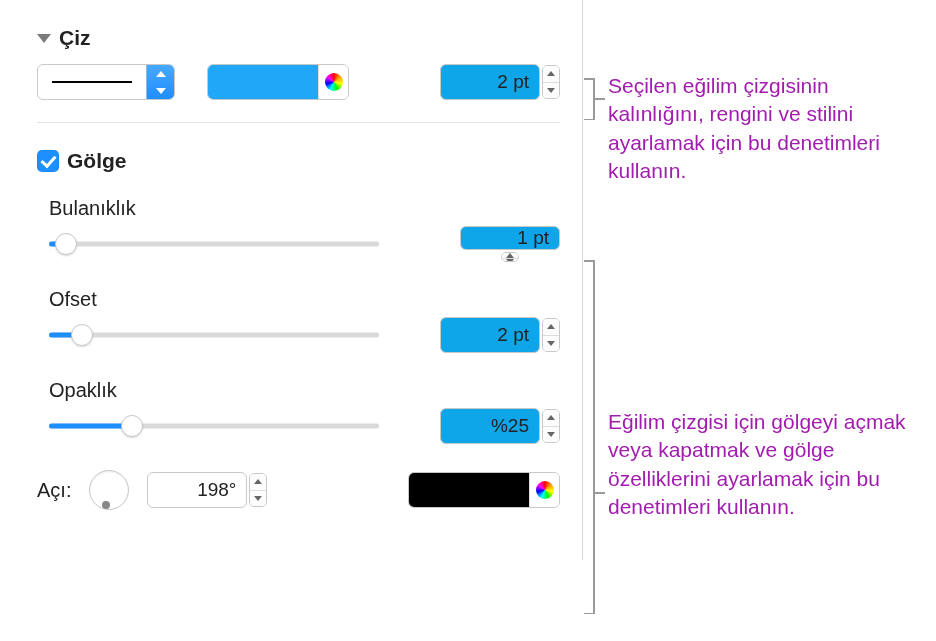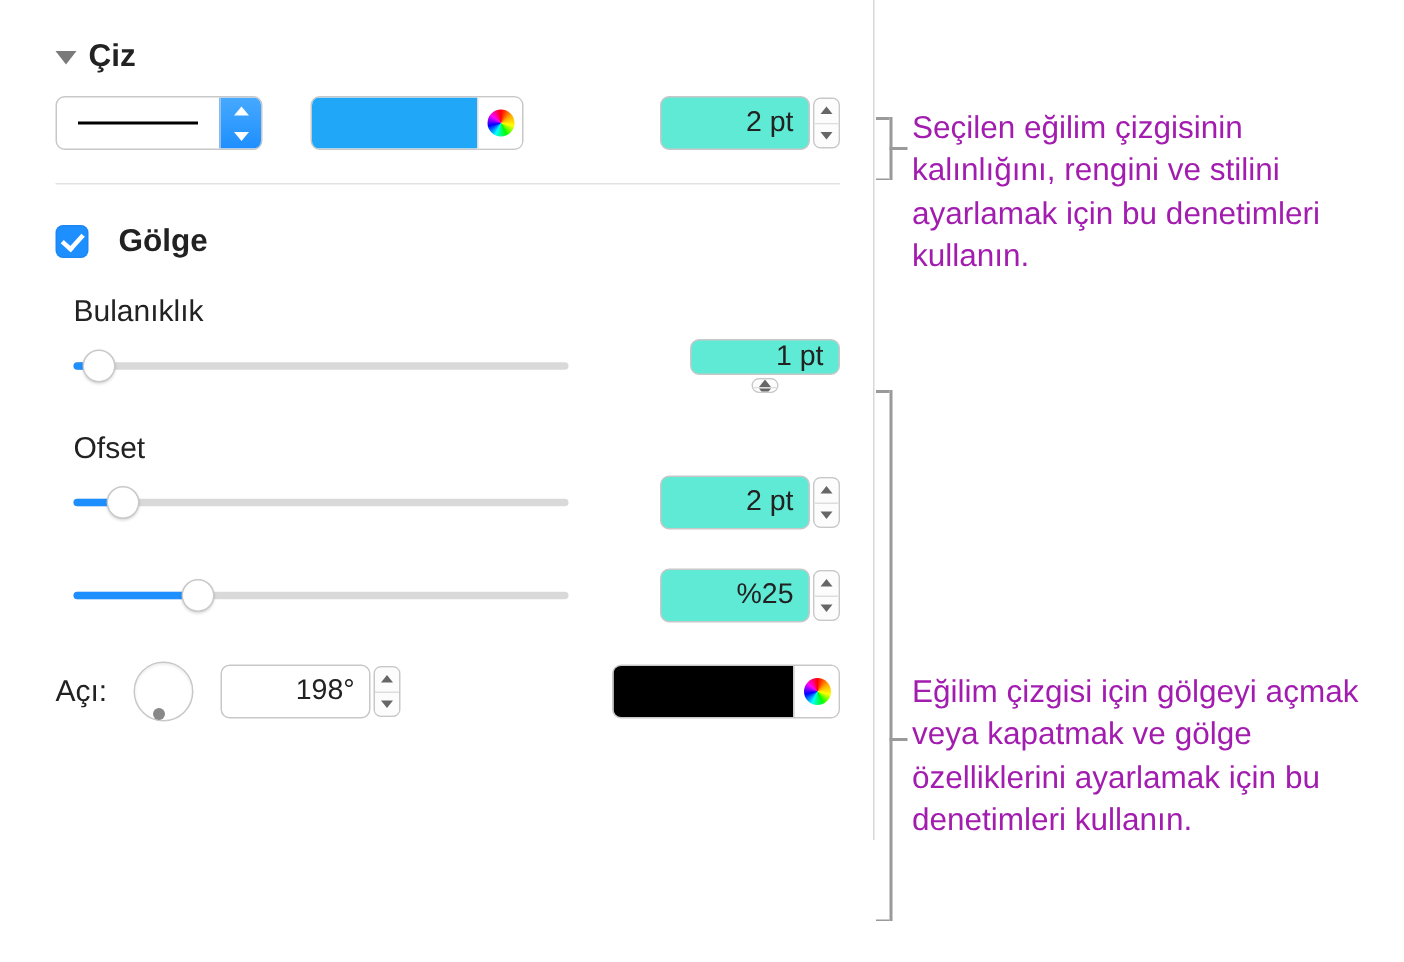--- a/index.html
+++ b/index.html
@@ -97,33 +97,33 @@
   }
   .color-wheel {
     width:18px;height:18px;border-radius:50%;
     background: conic-gradient(red,orange,yellow,lime,cyan,blue,magenta,red);
   }
   .num-field-wrap {
     display:flex;align-items:center;gap:2px;height:36px;
   }
   .num-field {
     width: 100px;height:36px;border:1px solid #c8c8c8;border-radius:6px;
-    text-align:right;padding:0 10px;font-size:19px;color:#222;background:#5eead4;
+    text-align:right;padding:0 10px;font-size:19px;color:#222;background:#0ea5e9;
     display:flex;align-items:center;justify-content:flex-end;
   }
   .mini-stepper {
     width:18px;height:34px;display:flex;flex-direction:column;
     border:1px solid #c8c8c8;border-radius:5px;overflow:hidden;
   }
   .mini-stepper div{flex:1;display:flex;align-items:center;justify-content:center;background:#fcfcfc;}
   .mini-stepper .up{border-bottom:1px solid #ddd;}
   .mini-stepper .up::before{content:"";width:0;height:0;border-left:4px solid transparent;border-right:4px solid transparent;border-bottom:5px solid #666;}
   .mini-stepper .dn::before{content:"";width:0;height:0;border-left:4px solid transparent;border-right:4px solid transparent;border-top:5px solid #666;}
   .divider { height:1px;background:#e2e2e2;margin:0 0 26px 0; }
-  .checkbox-row{display:flex;align-items:center;gap:20px;margin-bottom:24px;}
+  .checkbox-row{display:flex;align-items:center;gap:8px;margin-bottom:24px;}
   .checkbox{
     width:22px;height:22px;border-radius:5px;background:#1e8fff;
     display:flex;align-items:center;justify-content:center;
     box-shadow: inset 0 0 0 1px rgba(0,0,0,.05);
   }
   .checkmark::before{
     content:"";display:block;width:6px;height:11px;border:solid #fff;border-width:0 3px 3px 0;transform:rotate(42deg);margin-top:-3px;
   }
   .ctrl-group{margin-bottom:26px;margin-left:12px;}
   .ctrl-label{font-size:20px;margin-bottom:6px;}
@@ -157,21 +157,21 @@
     display:flex;align-items:center;justify-content:flex-end;padding:0 10px;font-size:19px;
   }
   .shadow-color{
     display:flex;align-items:stretch;height:36px;border:1px solid #c8c8c8;border-radius:6px;overflow:hidden;
     margin-left:auto;
   }
   .shadow-swatch{width:120px;background:#000;}
   
   .anno{position:absolute;font-size:21px;line-height:1.35;color:#a21caf;width:310px;}
   .anno1{left:608px;top:72px;}
-  .anno2{left:608px;top:448px;}
+  .anno2{left:608px;top:408px;}
   .br1{position:absolute;left:584px;top:78px;width:18px;height:42px;}
   .br1 .v{position:absolute;left:9px;top:0;width:1.5px;height:42px;background:#9a9a9a;}
   .br1 .t{position:absolute;left:0;top:0;width:9px;height:1.5px;background:#9a9a9a;}
   .br1 .b{position:absolute;left:0;bottom:0;width:9px;height:1.5px;background:#9a9a9a;}
   .br1 .o{position:absolute;left:9px;top:20px;width:12px;height:1.5px;background:#9a9a9a;}
   .br2{position:absolute;left:584px;top:260px;width:18px;height:354px;}
   .br2 .v{position:absolute;left:9px;top:0;width:1.5px;height:354px;background:#9a9a9a;}
   .br2 .t{position:absolute;left:0;top:0;width:9px;height:1.5px;background:#9a9a9a;}
   .br2 .b{position:absolute;left:0;bottom:0;width:9px;height:1.5px;background:#9a9a9a;}
   .br2 .o{position:absolute;left:9px;top:232px;width:12px;height:1.5px;background:#9a9a9a;}
@@ -252,20 +252,21 @@
         <div class="num-field">2 pt</div>
         <div class="mini-stepper">
           <div class="up"></div>
           <div class="dn"></div>
         </div>
       </div>
     </div>
   </div>
 
   <div class="ctrl-group">
+    <div class="ctrl-label">Opaklık</div>
     <div class="slider-row">
       <div class="slider">
         <div class="track"></div>
         <div class="fill" style="width:25%;"></div>
         <div class="thumb" style="left:25%;"></div>
       </div>
       <div class="num-field-wrap" style="margin-left:auto;">
         <div class="num-field">%25</div>
         <div class="mini-stepper">
           <div class="up"></div>

